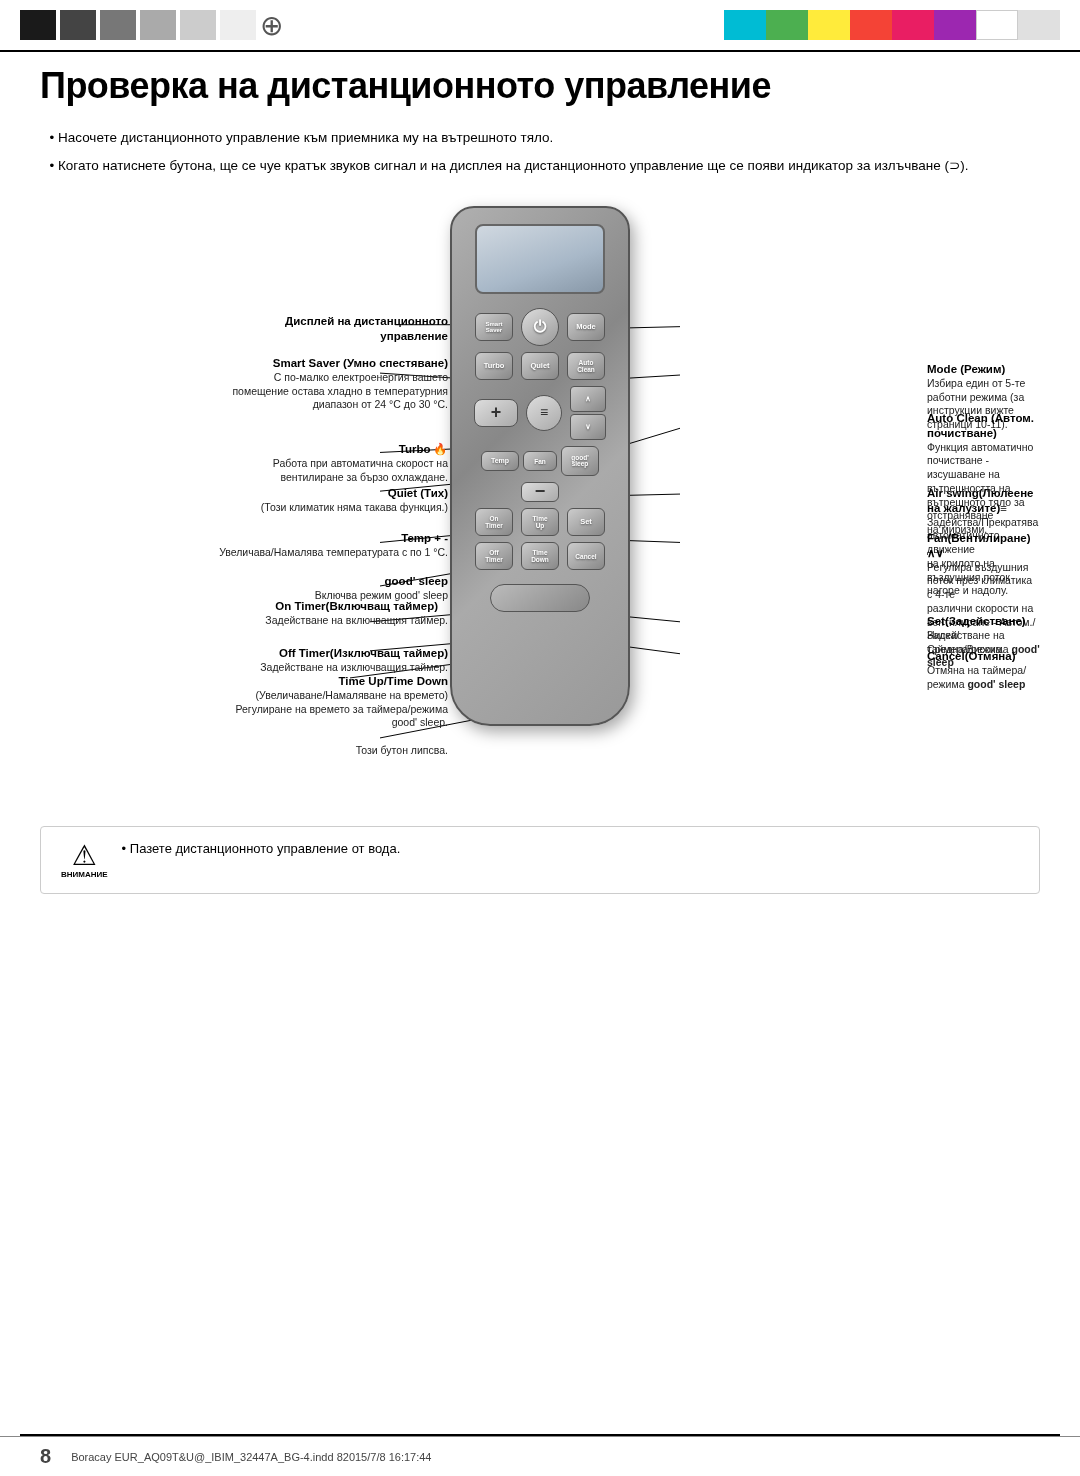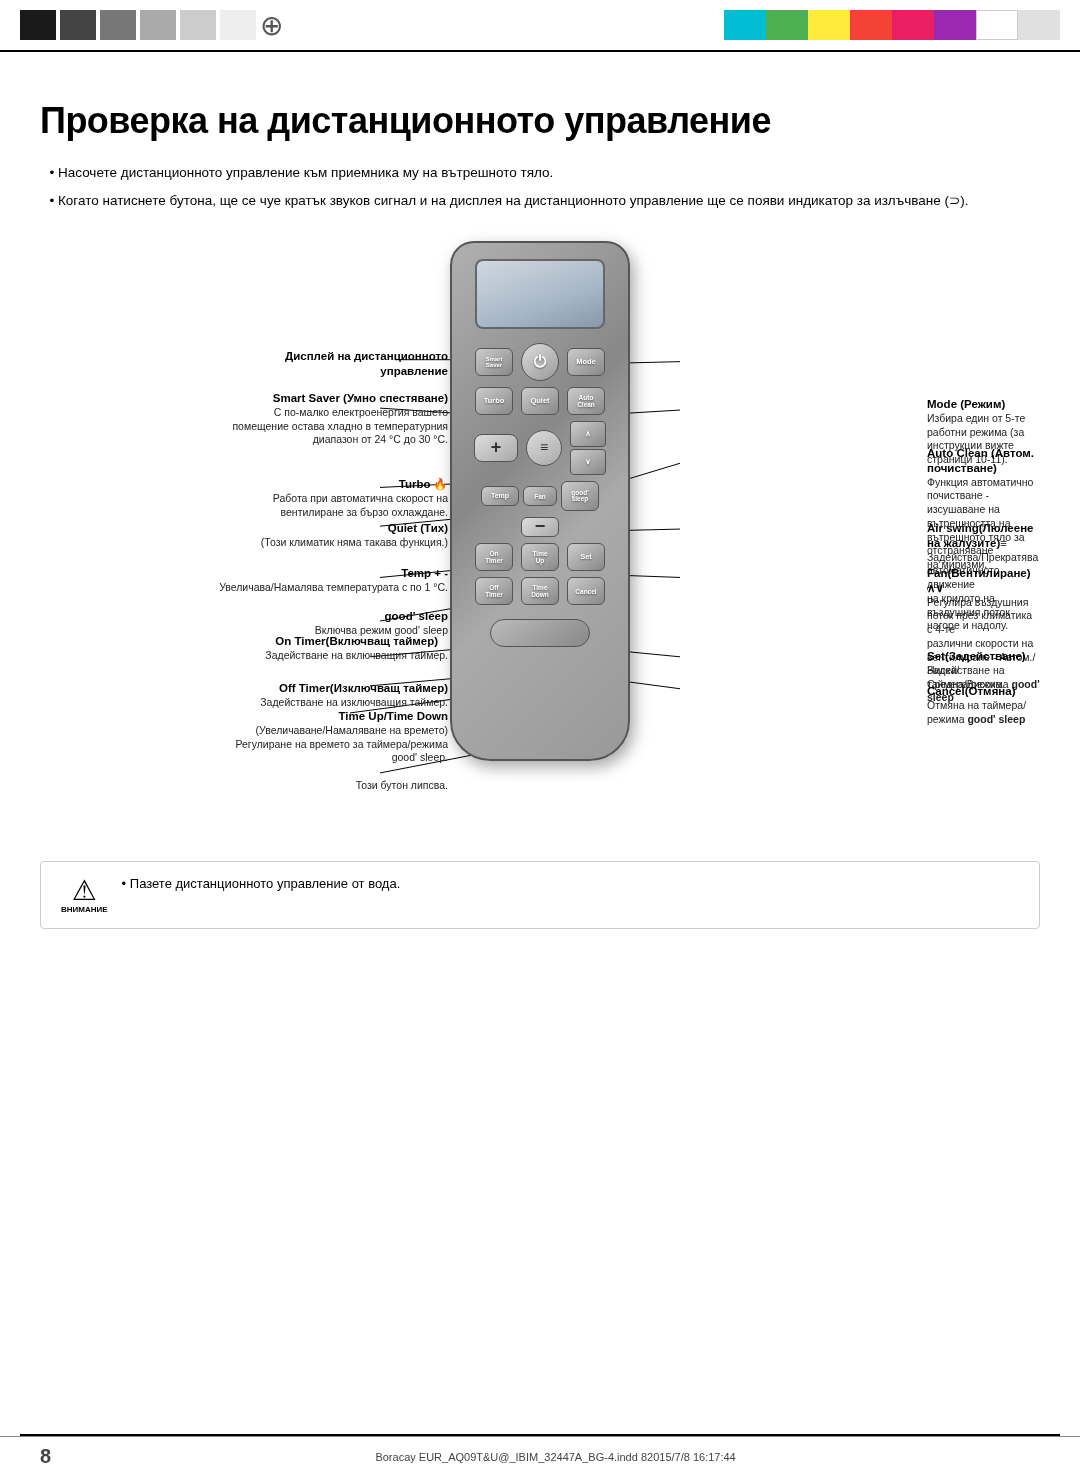--- a/index.html
+++ b/index.html
@@ -42,22 +42,21 @@
       align-items: center;
     }
     .swatch-right {
       width: 42px;
       height: 30px;
       display: inline-block;
     }
 
     
     .main-content {
-      padding: 24px 40px 20px 40px;
-      margin-top: 24px;
+      padding: 13px 40px 20px 40px;
     }
 
     
     .page-title {
       font-size: 36px;
       font-weight: 900;
       margin-bottom: 20px;
       letter-spacing: -0.5px;
     }
 
@@ -521,19 +520,19 @@
     </div>
     <span>• <span>Пазете дистанционното управление от вода.</span></span>
   </div>
 
 </div>
 
 <div class="footer">
   <div style="font-size:20px; font-weight:900; padding-left:20px;">
     <span>8</span>
   </div>
-  <div style="display:flex; justify-content:center; flex:1; padding:0 20px;">
+  <div style="display:flex; justify-content:flex-start; flex:1; padding:0 20px;">
     <span>Boracay EUR_AQ09T&amp;U@_IBIM_32447A_BG-4.indd  8</span>
     <span>2015/7/8  16:17:44</span>
   </div>
 </div>
 
 <div style="position:absolute; bottom:40px; left:0; right:0; height:2px; background:#000; margin:0 20px;"></div>
 
 </body></html>

